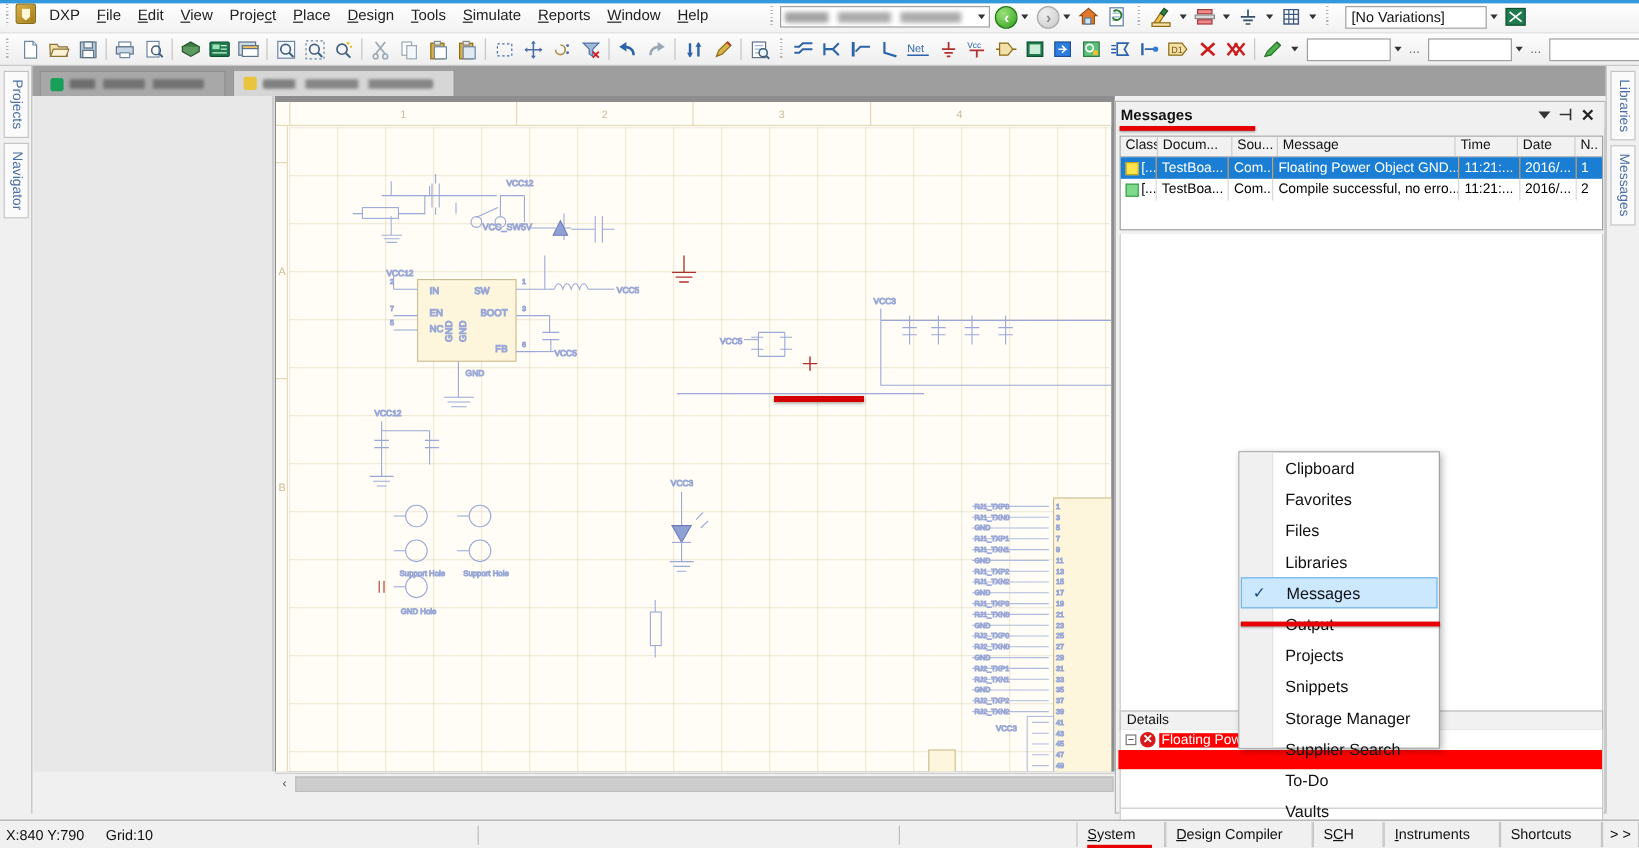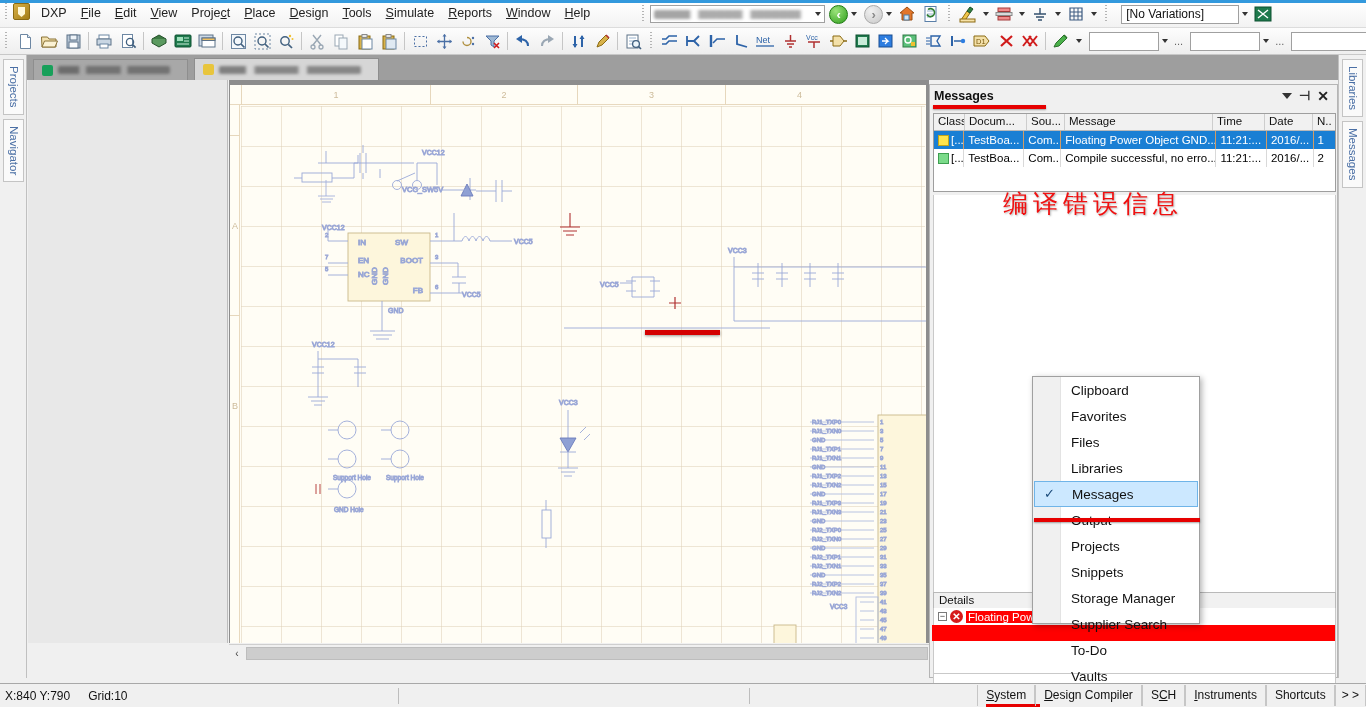--- a/index.html
+++ b/index.html
@@ -337,21 +337,21 @@
   .statusbar {
     position: absolute; bottom: 0; left: 0; width: 1366px; height: 24px;
     background: #f0f0f0; border-top: 1px solid #a8a8a8;
     display: flex; align-items: center; font-size: 12px; color: #111;
   }
   .sb-coords { padding-left: 5px; white-space: nowrap; }
   .sb-grid { padding-left: 18px; }
   .sb-div { width: 1px; height: 16px; background: #bdbdbd; margin: 0 0 0 0; }
   .sb-right { margin-left: auto; display: flex; align-items: center; height: 24px;}
   .sb-btn {
-    padding: 3px 8px 4px 8px; font-size: 12px; color: #111;
+    padding: 3px 24px 4px 8px; font-size: 12px; color: #111;
     border-left: 1px solid #c6c6c6; border-right: 1px solid #c6c6c6;
     cursor: default; white-space: nowrap; position: relative;
   }
   .sb-more { padding: 3px 6px 4px 6px; }
   .sb-redline {
     position: absolute; bottom: -2px; left: 8px; width: 54px; height: 4px;
     background: #e60000;
   }
   .bottom-right-corner {
     position: absolute; bottom: 24px; right: 0; width: 28px; height: 5px;
@@ -1016,21 +1016,20 @@
         <div class="c-src">Com...</div>
         <div class="c-msg">Compile successful, no erro...</div>
         <div class="c-time">11:21:...</div>
         <div class="c-date">2016/...</div>
         <div class="c-n">2</div>
       </div>
     </div>
 
     <div class="msg-body"></div>
 
-    <div class="cn-annot">编译错误信息</div>
 
     <div class="details-hdr">Details</div>
     <div class="details-body">
       <div class="det-red-strip"></div>
       <div class="det-row">
         <span class="det-expander">−</span>
         <span class="err-x">✕</span>
         <span class="det-hl">Floating Pow</span>
       </div>
       <div class="det-row">

